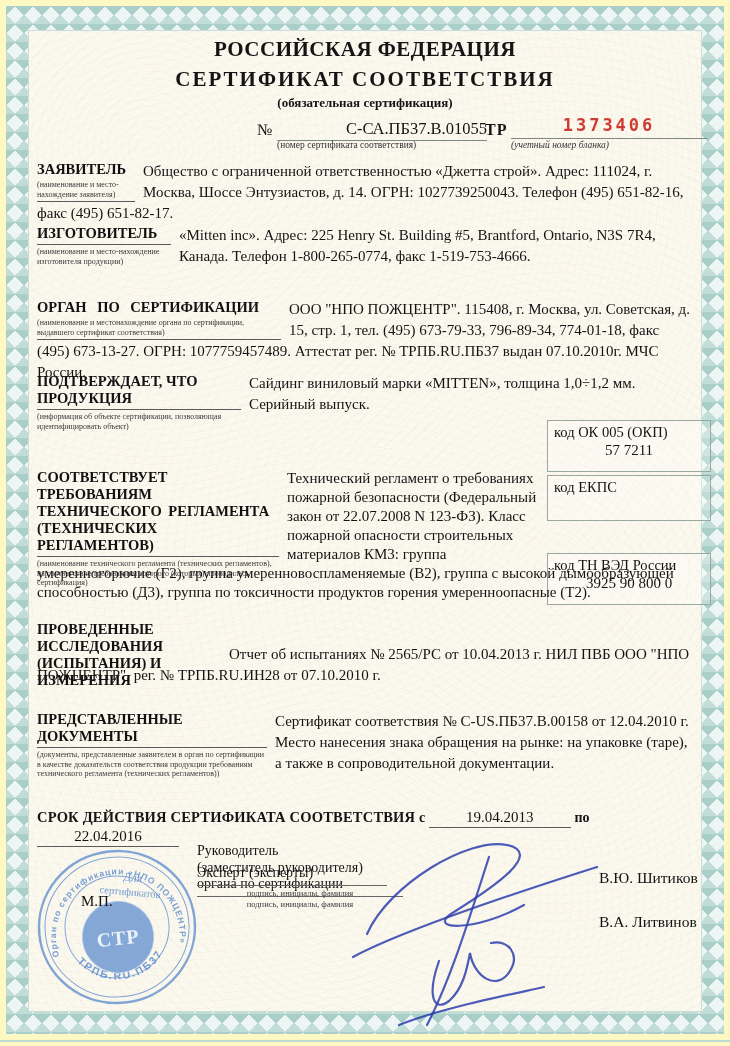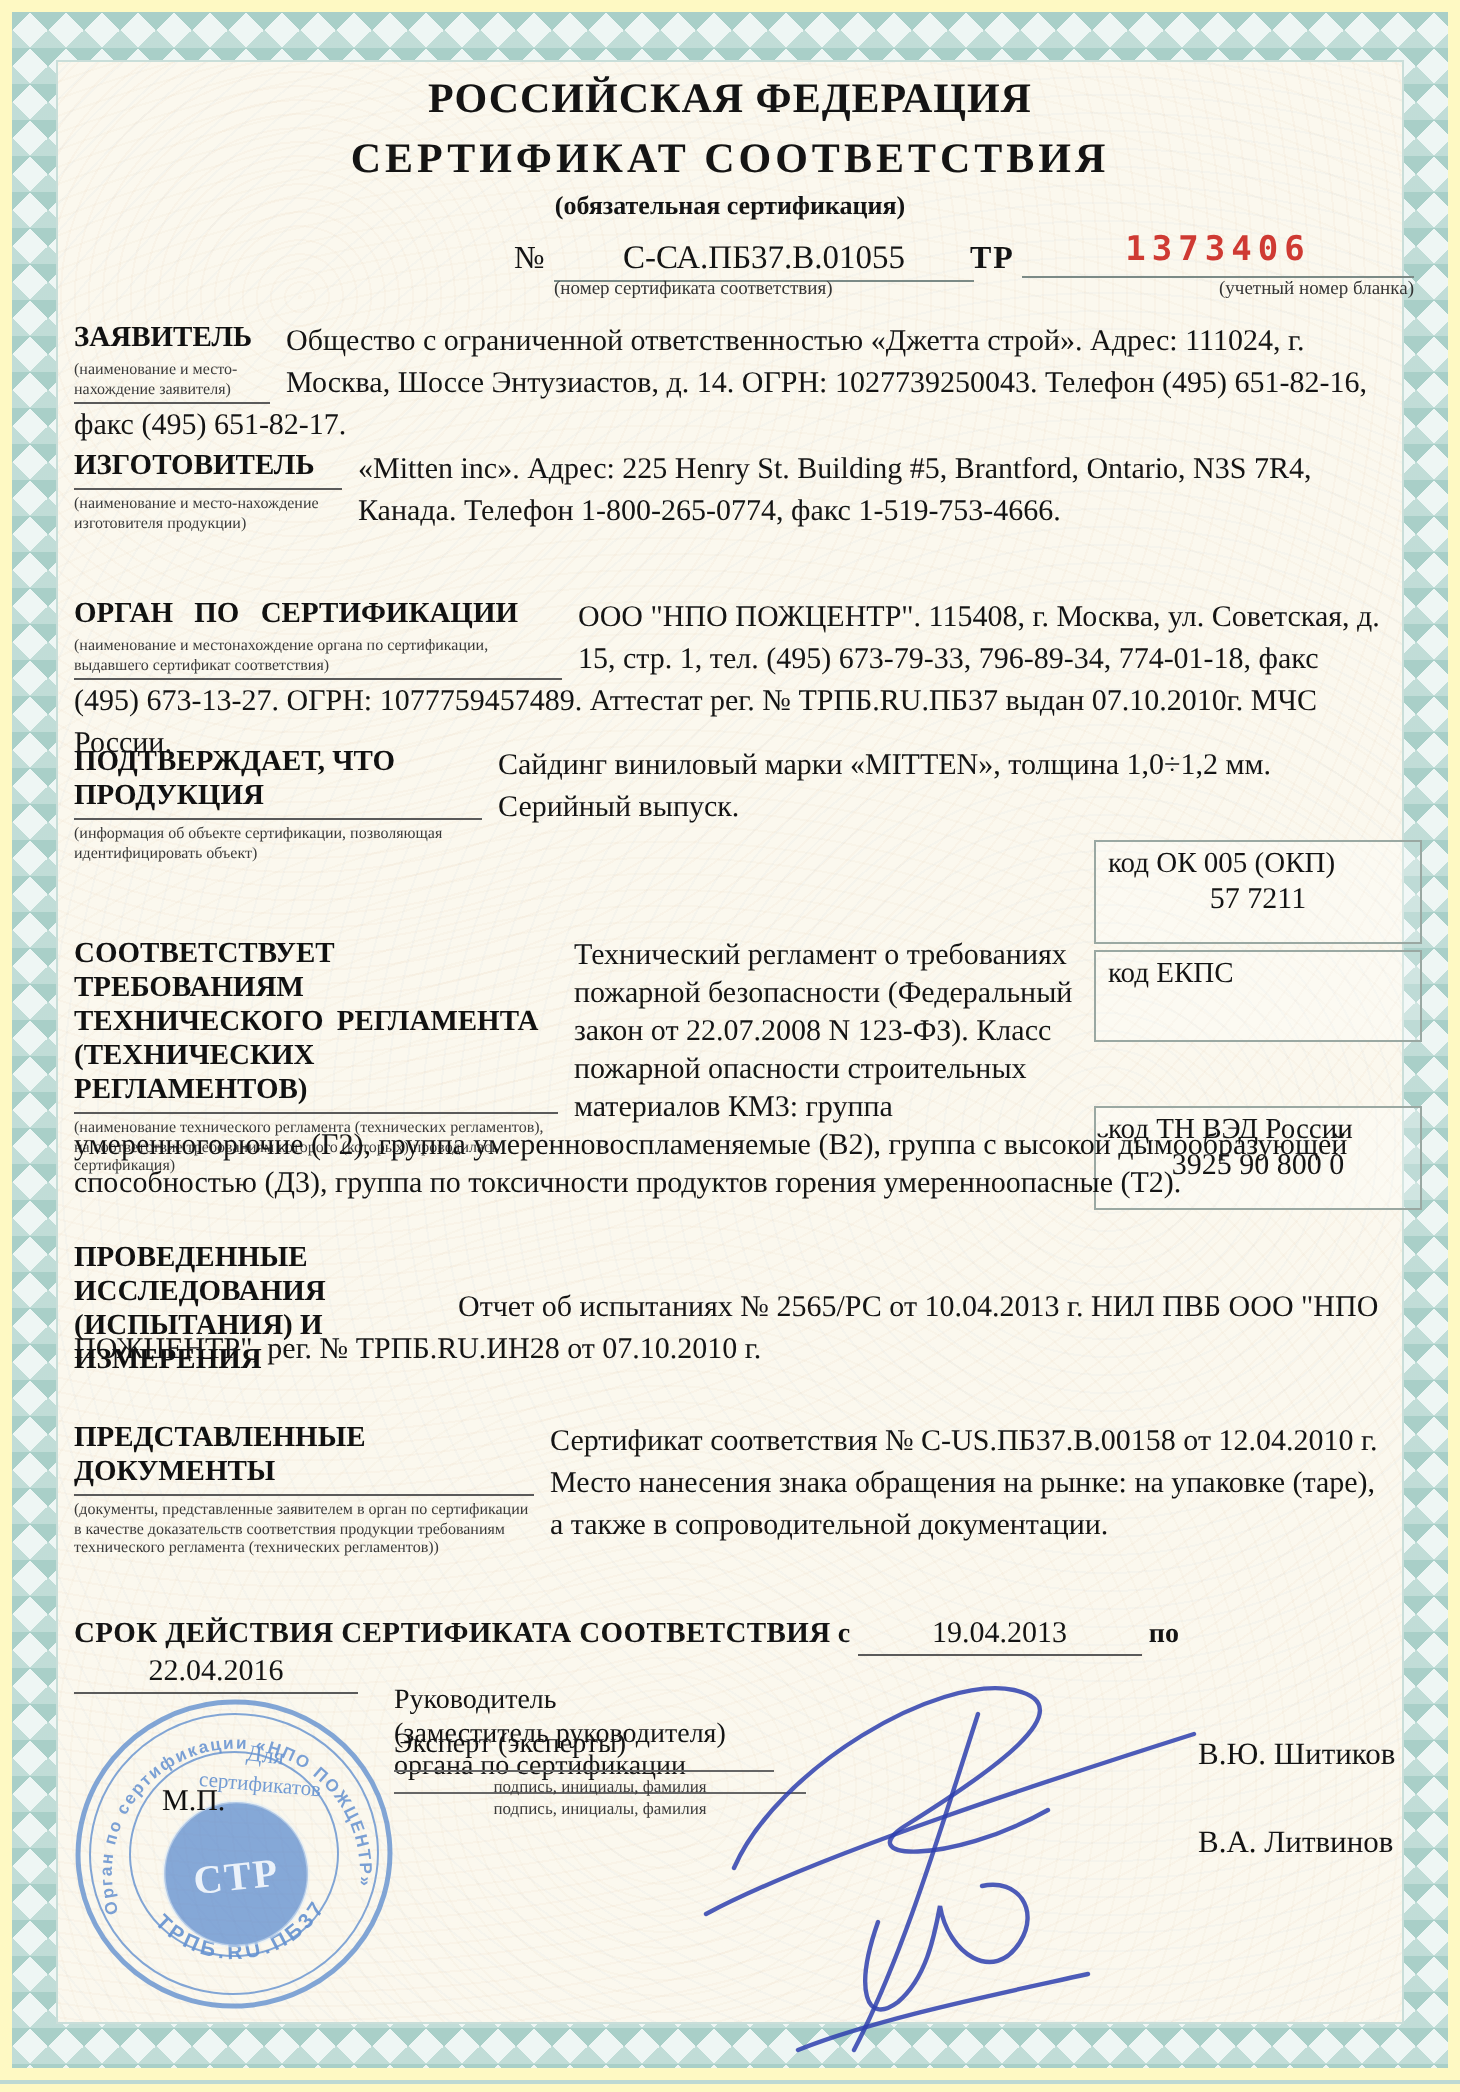--- a/index.html
+++ b/index.html
@@ -34,31 +34,31 @@
 
   
   .h-country{position:absolute;top:6px;left:0;width:100%;text-align:center;
     font-size:21px;font-weight:bold;letter-spacing:.5px;}
   .h-title{position:absolute;top:36px;left:0;width:100%;text-align:center;
     font-size:21px;font-weight:bold;letter-spacing:2px;}
   .h-sub{position:absolute;top:64px;left:0;width:100%;text-align:center;
     font-size:13px;font-weight:bold;}
   .numrow{position:absolute;top:88px;left:0;width:100%;height:40px;}
   .no-label{position:absolute;left:228px;top:2px;font-size:16px;}
-  .no-field{position:absolute;left:248px;top:0;width:210px;text-align:center;
+  .no-field{position:absolute;left:248px;top:0;width:210px;text-align:right;
     font-size:16.5px;border-bottom:1px solid #7b8a86;padding-bottom:1px;}
   .no-caption{position:absolute;left:248px;top:21px;width:210px;text-align:left;
     font-size:9.5px;color:#333;}
   .tr-label{position:absolute;left:456px;top:2px;font-size:16px;font-weight:bold;letter-spacing:1px;}
   .blank-field{position:absolute;left:482px;top:-4px;width:196px;text-align:center;
     font-family:"DejaVu Sans Mono","Liberation Mono",monospace;
     font-size:17px;font-weight:bold;letter-spacing:3px;color:#cf3a33;
     border-bottom:1px solid #7b8a86;padding-bottom:3px;}
-  .blank-caption{position:absolute;left:482px;top:21px;width:196px;text-align:right;
-    font-size:9.5px;color:#333;}
+  .blank-caption{position:absolute;left:482px;top:21px;width:196px;text-align:left;
+    font-size:9.5px;color:#333;font-style:italic;}
 
   
   .sec{position:absolute;left:8px;width:658px;font-size:15px;line-height:21px;}
   .sec-label{float:left;padding-right:8px;box-sizing:border-box;}
   .lbl{font-weight:bold;font-size:14.5px;line-height:17px;color:#111;}
   .note{font-size:8px;line-height:9.5px;color:#3a3a3a;margin-top:2px;}
   .uline{border-bottom:1px solid #5a5a5a;padding-bottom:2px;}
   .sec-body{text-align:left;}
 
   .sec-applicant{top:130px;}   .sec-applicant .sec-label{width:106px;}

